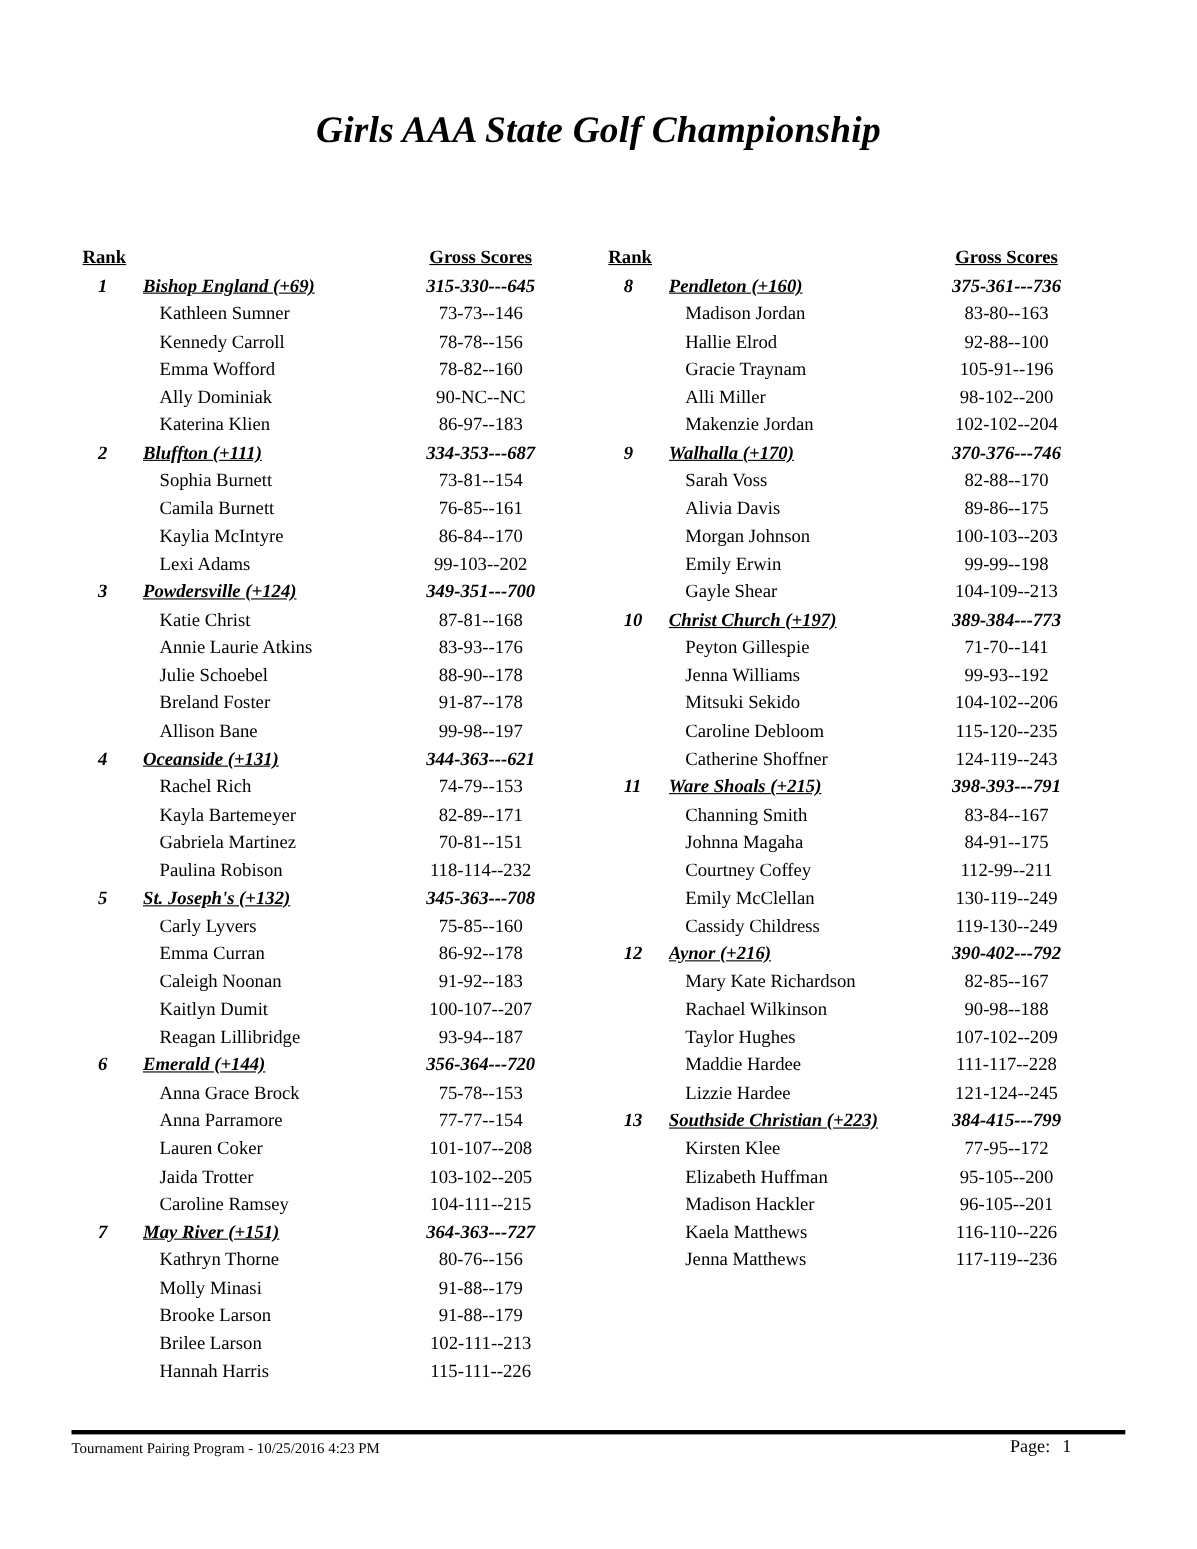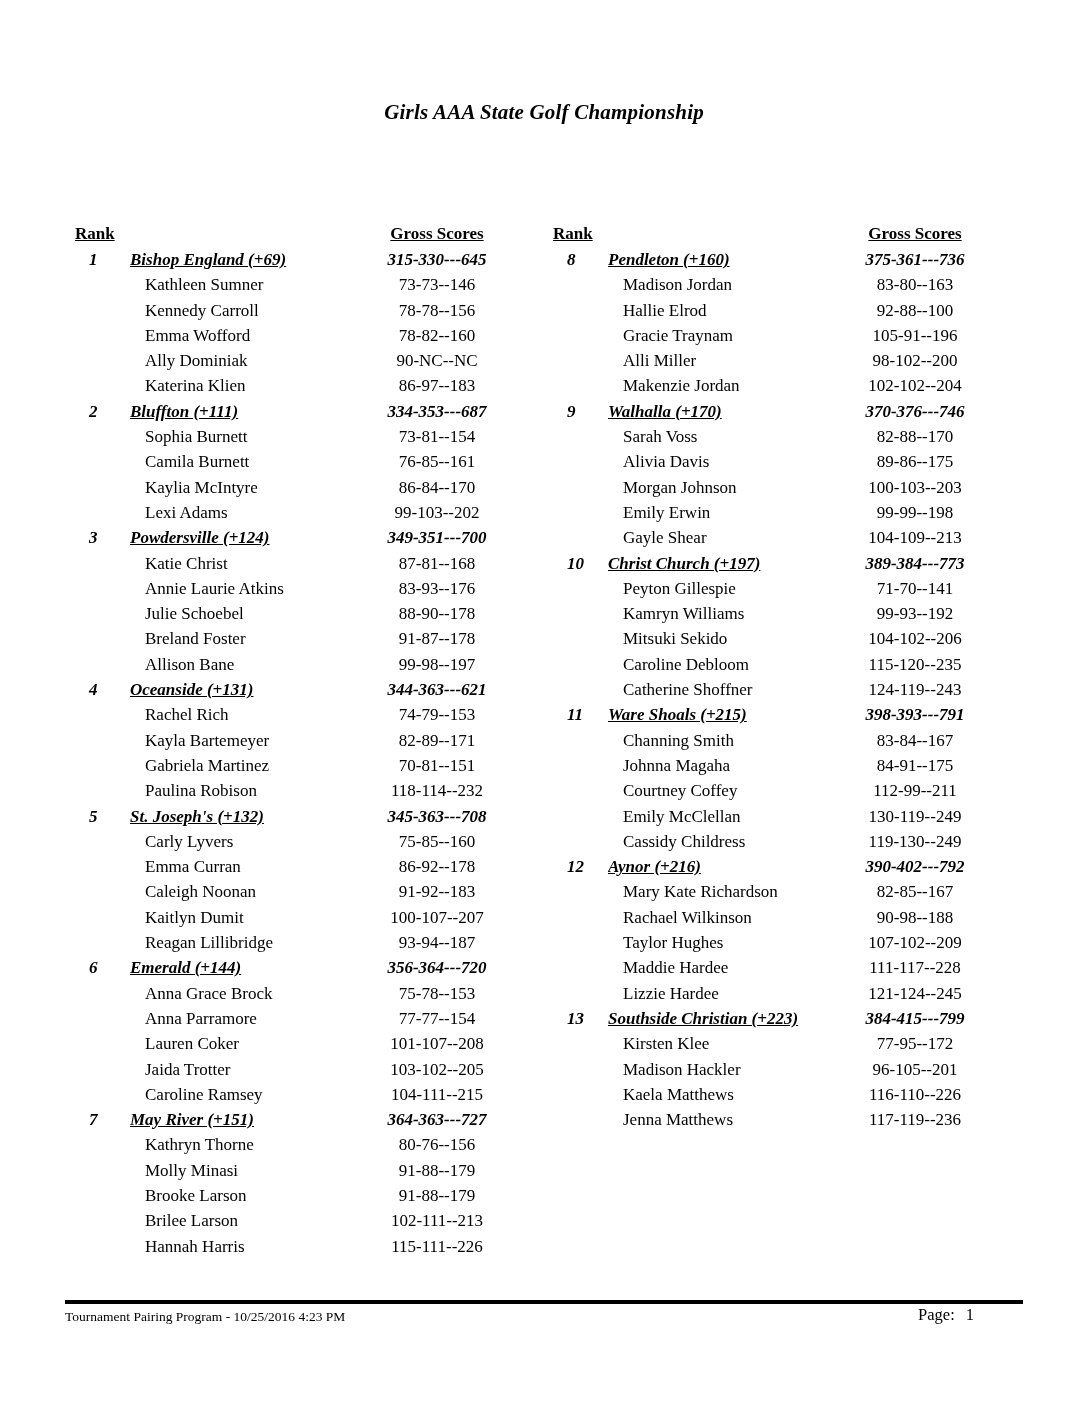--- a/index.html
+++ b/index.html
@@ -11,21 +11,21 @@
     color: #000000;
     font-family: "Liberation Serif", "DejaVu Serif", serif;
     overflow: hidden;
   }
   .title {
     position: absolute;
     top: 100px;
     left: 0;
     right: 0;
     text-align: center;
-    font-size: 21px;
+    font-size: 34px;
     font-weight: bold;
     font-style: italic;
     letter-spacing: 0.2px;
   }
   .columns {
     position: absolute;
     top: 221px;
     left: 75px;
     display: flex;
   }
@@ -375,21 +375,21 @@
             <span class="cell-name"><span class="u">Christ Church (+197)</span></span>
             <span class="cell-score">389-384---773</span>
           </div>
           <div class="row player">
             <span class="cell-rank"></span>
             <span class="cell-name">Peyton Gillespie</span>
             <span class="cell-score">71-70--141</span>
           </div>
           <div class="row player">
             <span class="cell-rank"></span>
-            <span class="cell-name">Kamryn Williams</span>
+            <span class="cell-name">Jenna Williams</span>
             <span class="cell-score">99-93--192</span>
           </div>
           <div class="row player">
             <span class="cell-rank"></span>
             <span class="cell-name">Mitsuki Sekido</span>
             <span class="cell-score">104-102--206</span>
           </div>
           <div class="row player">
             <span class="cell-rank"></span>
             <span class="cell-name">Caroline Debloom</span>
@@ -462,20 +462,25 @@
           </div>
           <div class="row team">
             <span class="cell-rank">13</span>
             <span class="cell-name"><span class="u">Southside Christian (+223)</span></span>
             <span class="cell-score">384-415---799</span>
           </div>
           <div class="row player">
             <span class="cell-rank"></span>
             <span class="cell-name">Kirsten Klee</span>
             <span class="cell-score">77-95--172</span>
+          </div>
+          <div class="row player">
+            <span class="cell-rank"></span>
+            <span class="cell-name">Elizabeth Huffman</span>
+            <span class="cell-score">95-105--200</span>
           </div>
           <div class="row player">
             <span class="cell-rank"></span>
             <span class="cell-name">Madison Hackler</span>
             <span class="cell-score">96-105--201</span>
           </div>
           <div class="row player">
             <span class="cell-rank"></span>
             <span class="cell-name">Kaela Matthews</span>
             <span class="cell-score">116-110--226</span>

